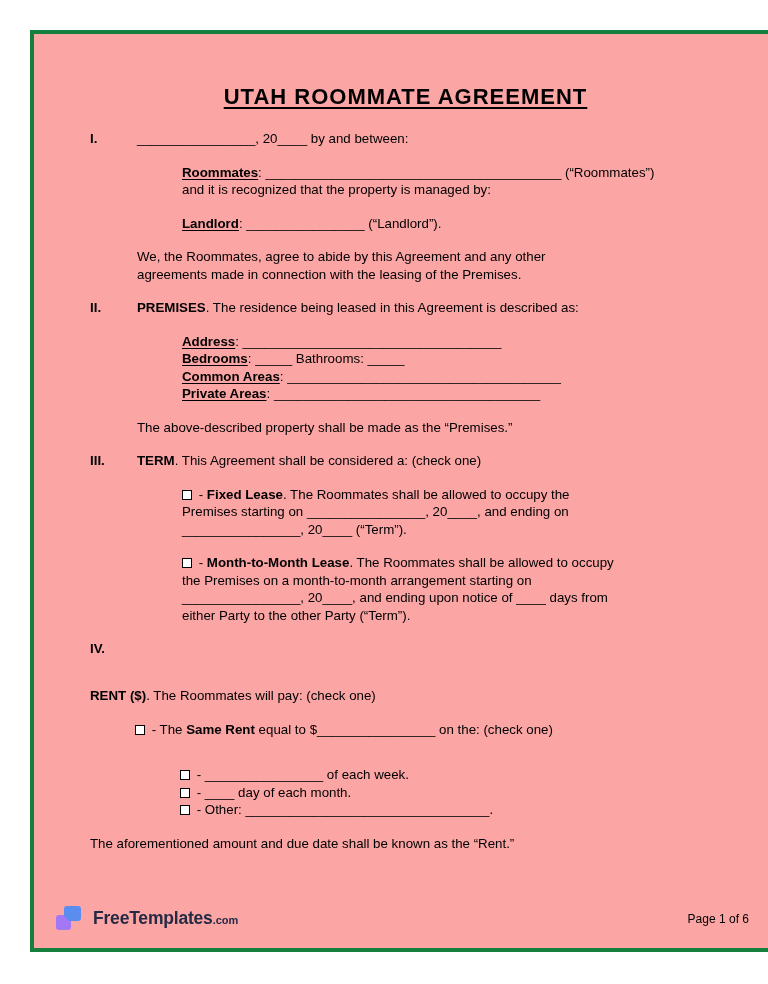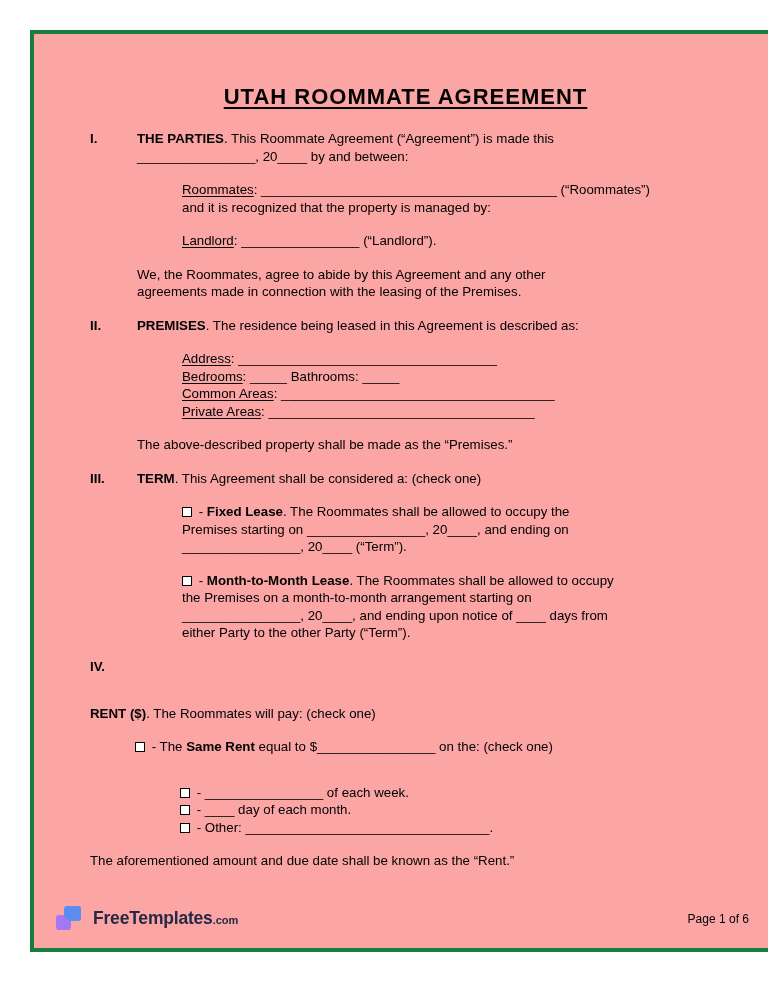--- a/index.html
+++ b/index.html
@@ -17,21 +17,21 @@
   .sections { margin:20px 42px 0 56px; font-size:13.3px; line-height:17.5px; }
   .section { display:flex; margin-bottom:16px; }
   .section:last-child { margin-bottom:0;flex-direction:column; }
   .numeral { width:47px; flex:0 0 47px; font-weight:bold; }
   .content { flex:1; }
   .block { margin-bottom:16px; }
   .block:last-child { margin-bottom:0; }
   .indent-1 { margin-left:45px; }
   .indent-2 { margin-left:90px;margin-top:28px; }
   .bold { font-weight:bold; }
-  .und { text-decoration:underline; text-underline-offset:2px; }
+  .und { text-decoration:underline; text-underline-offset:2px;font-weight:bold; }
   .cbx {
     display:inline-block; width:10px; height:10px;
     border:1.4px solid #000; position:relative; top:1px; margin-right:3px;
     background:#fff;
   }
   .footer {
     position:absolute; left:21px; right:28px; bottom:16px;
     display:flex; justify-content:space-between; align-items:center;
   }
   .logo { display:flex; align-items:center; gap:11px; }
@@ -43,21 +43,20 @@
 <body>
 
 <div class="page">
   <h1 class="doc-title">UTAH ROOMMATE AGREEMENT</h1>
 
   <div class="sections">
       <div class="section">
         <div class="numeral">I.</div>
         <div class="content">
           <div class="block">
-            <div class="line"><span class="bold ">THE PARTIES</span><span class="">. This Roommate Agreement (“Agreement”) is made this</span></div>
             <div class="line"><span class="">________________</span><span class="">, 20</span><span class="">____</span><span class=""> by and between:</span></div>
           </div>
           <div class="block indent-1">
             <div class="line"><span class="und ">Roommates</span><span class="">: </span><span class="">________________________________________</span><span class=""> (“Roommates”)</span></div>
             <div class="line"><span class="">and it is recognized that the property is managed by:</span></div>
           </div>
           <div class="block indent-1">
             <div class="line"><span class="und ">Landlord</span><span class="">: </span><span class="">________________</span><span class=""> (“Landlord”).</span></div>
           </div>
           <div class="block">

